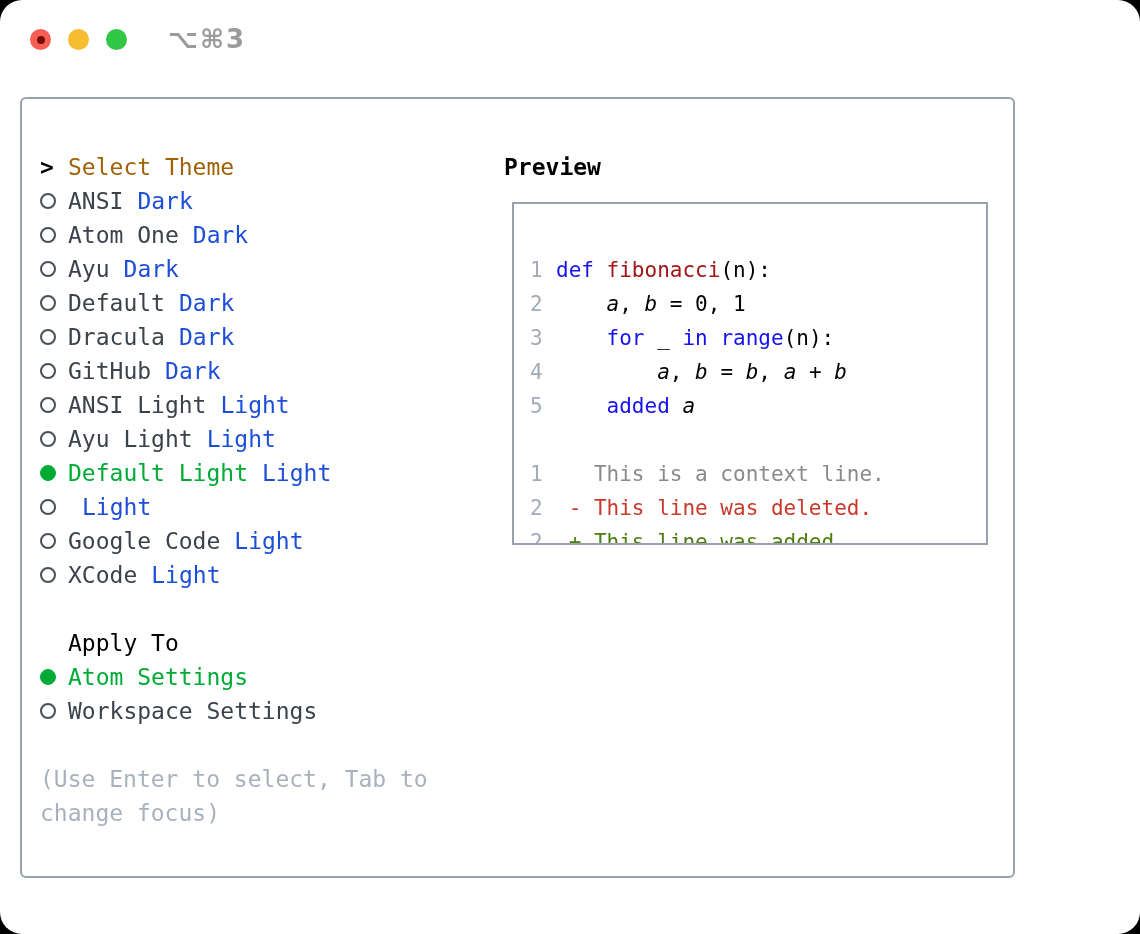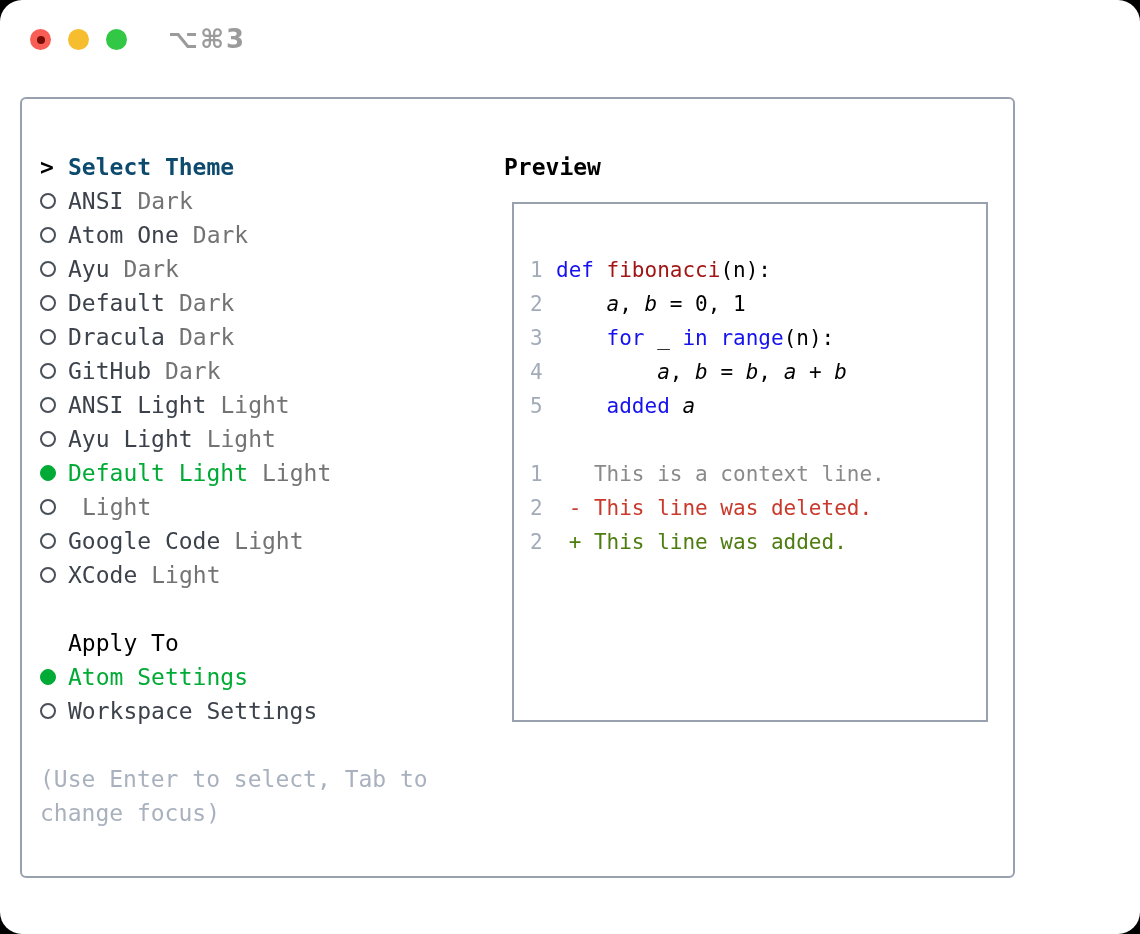--- a/index.html
+++ b/index.html
@@ -18,31 +18,31 @@
   
   .panel{position:absolute;left:20px;top:97px;width:995px;height:781px;box-sizing:border-box;
          border:2px solid #98a1ad;border-radius:6px;background:#fff;}
   
   .list{position:absolute;left:18px;top:51px;font-size:23px;color:#3c424b;}
   .row{height:34px;display:flex;align-items:center;white-space:pre;}
   .marker{width:28px;display:flex;align-items:center;flex:0 0 28px;}
   .cursor{font-weight:bold;color:#000;}
   .radio{width:12px;height:12px;border:2px solid #494f59;border-radius:50%;box-sizing:content-box;}
   .radio.on{width:14px;height:14px;border:1px solid #00ab35;background:#00ab35;}
-  .hdr{font-weight:bold;color:#0c4a6e;}
+  .hdr{font-weight:normal;color:#a16207;}
   .hdr2{color:#000;}
   .item-label{color:#3c424b;}
   .item-label.sel{color:#00ab35;}
-  .tag{color:#737373;margin-left:14px;}
+  .tag{color:#1d4ed8;margin-left:14px;}
   .spacer{height:34px;}
   .hint{width:414px;font-size:23px;line-height:34px;color:#a8b1bd;white-space:normal;}
   
   .preview-heading{position:absolute;left:482px;top:51px;height:34px;line-height:34px;
                    font-size:23px;font-weight:bold;color:#000;}
-  .preview-box{position:absolute;left:490px;top:103px;width:476px;height:520px;box-sizing:border-box;
+  .preview-box{position:absolute;left:490px;top:103px;width:476px;height:343px;box-sizing:border-box;
                border:2px solid #98a1ad;background:#fff;overflow:hidden;}
   .plines{padding:49px 0 0 16px;}
   .pline{height:34px;line-height:34px;font-size:21px;white-space:pre;}
   .lnum{display:inline-block;width:26px;color:#a2abb8;}
   .kw{color:#1512ef;}
   .fn{color:#a31515;}
   .pl{color:#000;}
   .var{color:#000;font-style:italic;}
   .ctx{color:#8a8a8a;}
   .del{color:#c9392b;}

